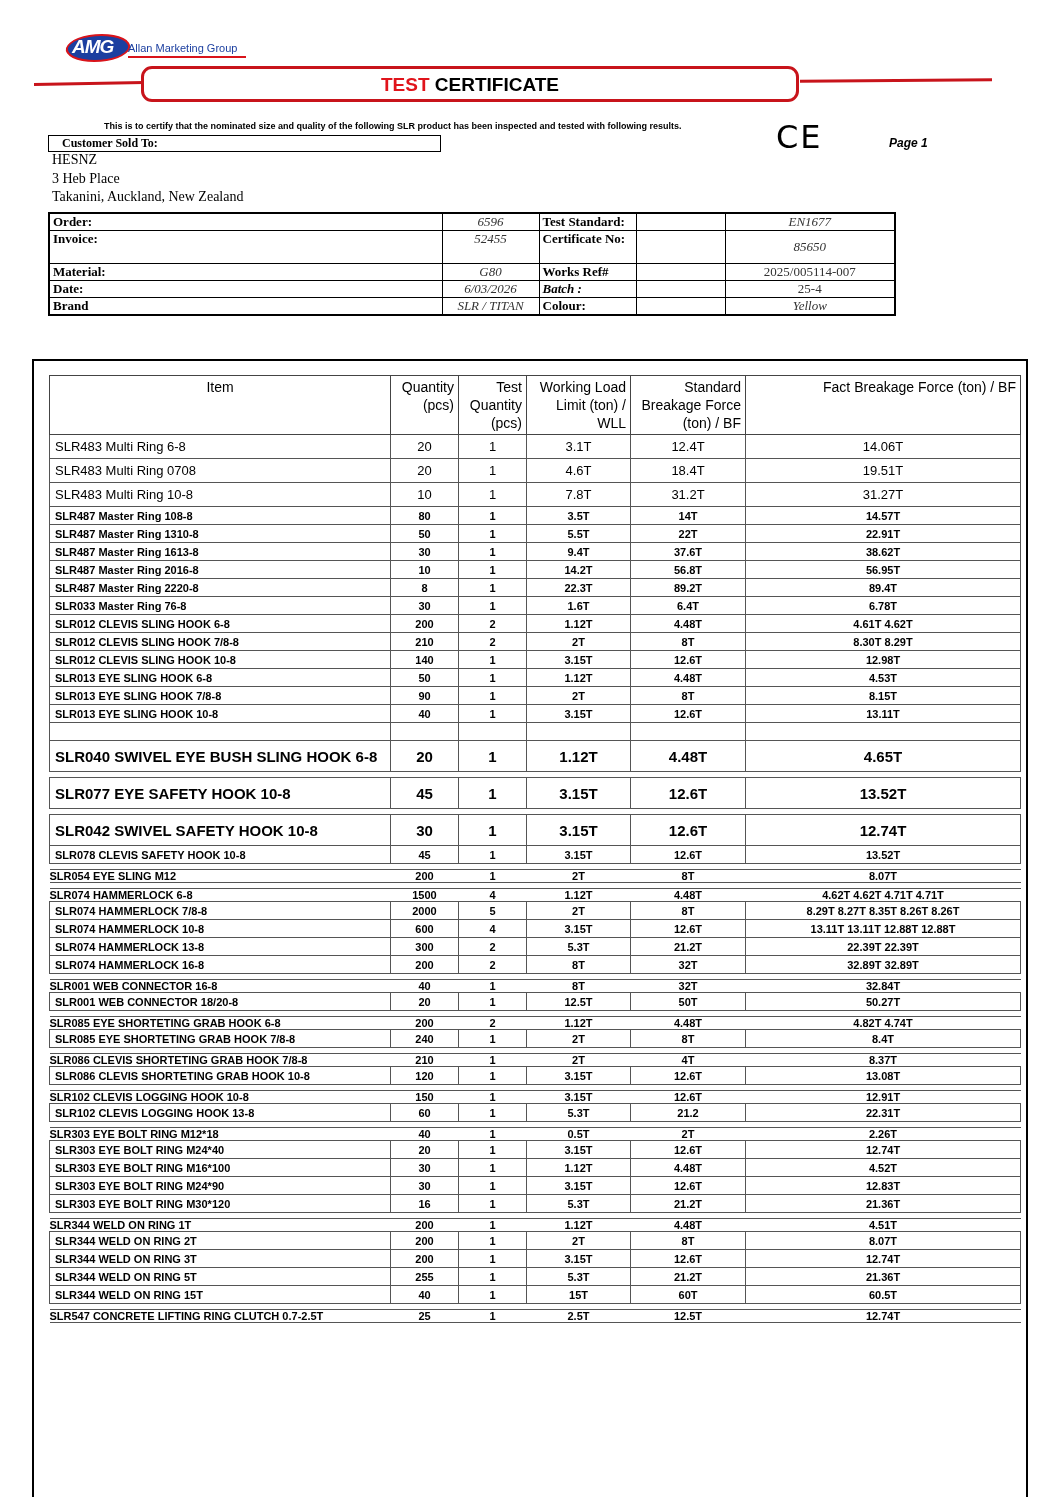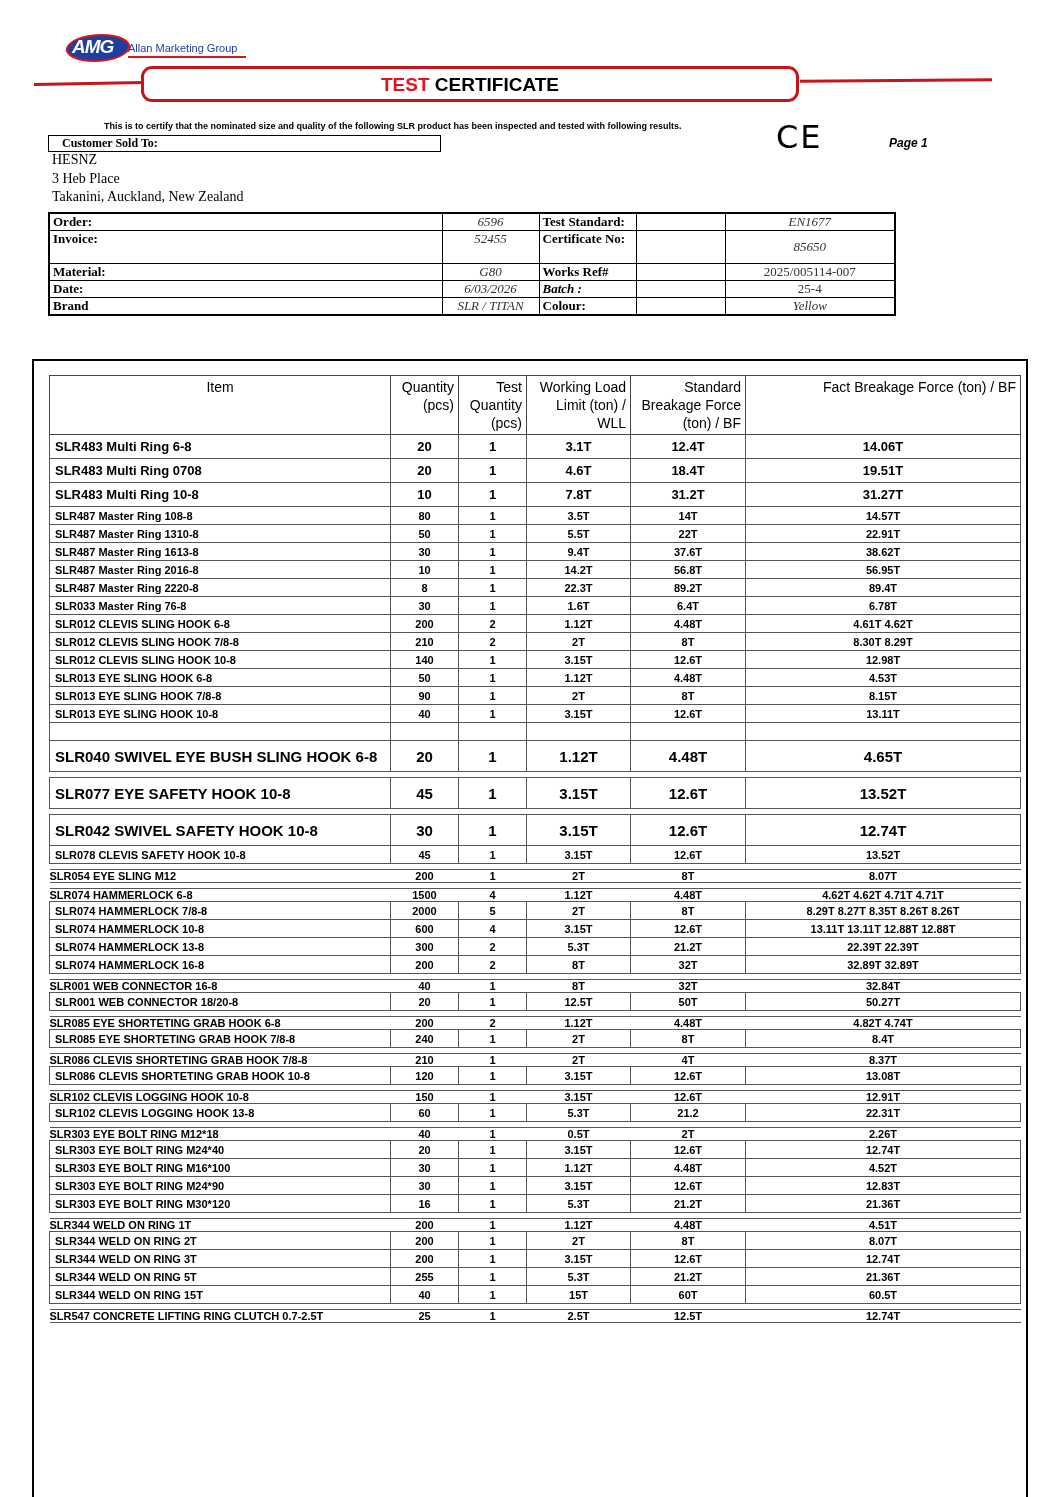--- a/index.html
+++ b/index.html
@@ -28,21 +28,21 @@
   .info .lbl { font-weight:bold; }
   .info .val { text-align:right; font-style:italic; color:#333; text-align:center; }
   .info .it { font-style:italic; }
   
   .frame { left:32px; top:359px; width:996px; height:1140px; border:2px solid #000; border-bottom:none; box-sizing:border-box; }
   .grid { left:49px; top:375px; width:972px; border-collapse:collapse; font-size:11px; }
   .grid th { font-family:"Liberation Sans", sans-serif; font-weight:normal; font-size:14px; text-align:right; vertical-align:top; border:1px solid #444; padding:2px 4px; line-height:18px; }
   .grid th.c { text-align:center; }
   .grid td { border:1px solid #555; padding:0 5px; height:17px; font-weight:bold; font-size:11px; }
   .grid td.n { text-align:center; }
-  .grid tr.big td { height:23px; font-size:13px; font-weight:bold; }
+  .grid tr.big td { height:23px; font-size:13px; font-weight:normal; }
   .grid tr.xl td { height:30px; font-size:15px; }
   .grid tr.gap td { border-left:none; border-right:none; height:5px; padding:0; }
   .grid tr.blank td { height:17px; }
 </style>
 </head>
 <body>
 
 <div class="abs logo">
   <div class="logo-oval"></div>
   <span class="logo-text">AMG</span>

